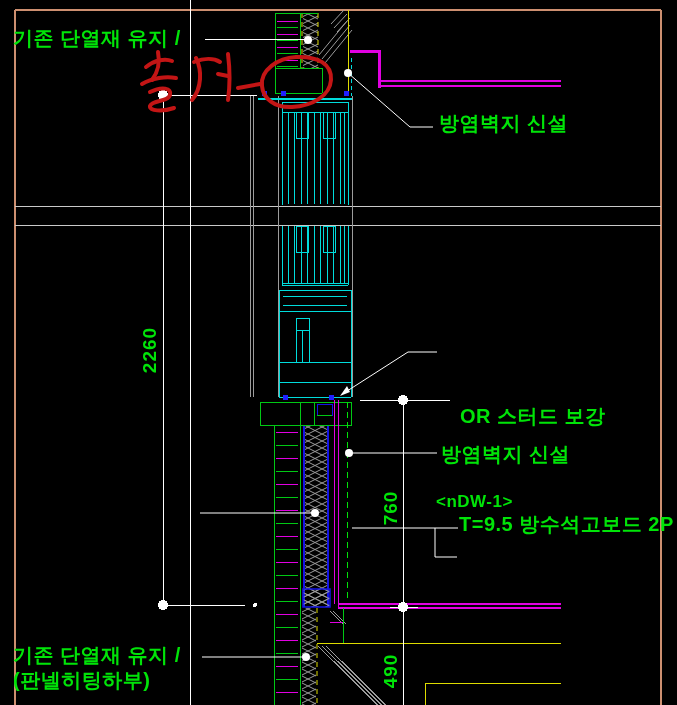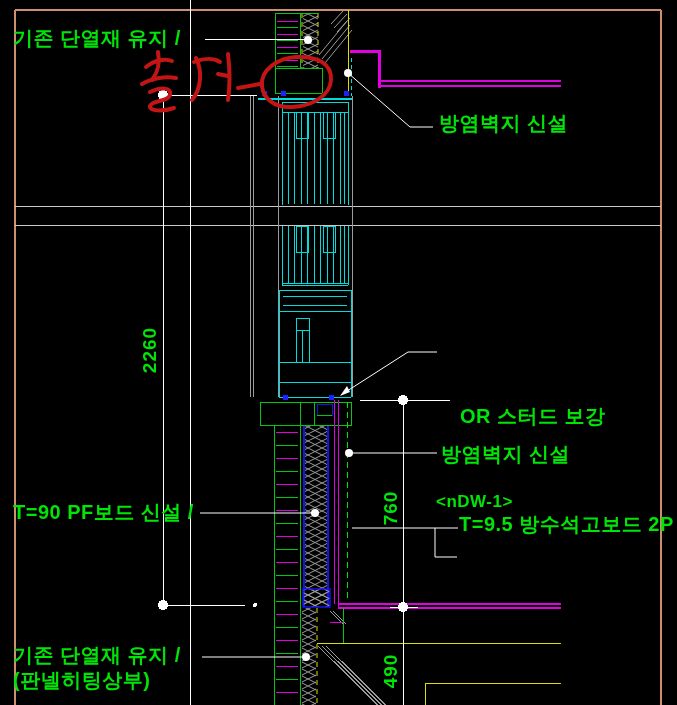--- a/index.html
+++ b/index.html
@@ -254,23 +254,22 @@
     <path d="M262,86 C260,70 278,58 296,57 C318,56 332,64 331,80 C330,96 312,106 292,107 C274,108 263,98 262,86 Z"></path>
   </g>
 </svg>
 
 <span class="sr">철거</span>
 
 <div class="lbl" style="left:13px;top:27px;">기존 단열재 유지 /</div>
 <div class="lbl" style="left:439px;top:112px;">방염벽지 신설</div>
 <div class="lbl" style="left:460px;top:365px;margin-top:40px;">OR 스터드 보강</div>
 <div class="lbl" style="left:441px;top:443px;">방염벽지 신설</div>
-<div class="lbl" style="left:13px;top:501px;">T=90 PF보드 신설 /</div>
 <div class="lbl small" style="left:436px;top:493px;">&lt;nDW-1&gt;</div>
 <div class="lbl" style="left:459px;top:513px;">T=9.5 방수석고보드 2P</div>
 <div class="lbl" style="left:13px;top:644px;">기존 단열재 유지 /</div>
-<div class="lbl" style="left:13px;top:669px;">(판넬히팅상부)</div>
+<div class="lbl" style="left:13px;top:669px;">(판넬히팅하부)</div>
 
 <div class="dim" style="left:150px;top:350px;">2260</div>
 <div class="dim" style="left:391px;top:508px;">760</div>
 <div class="dim" style="left:391px;top:671px;">490</div>
 
 </div>
 
 </body></html>

